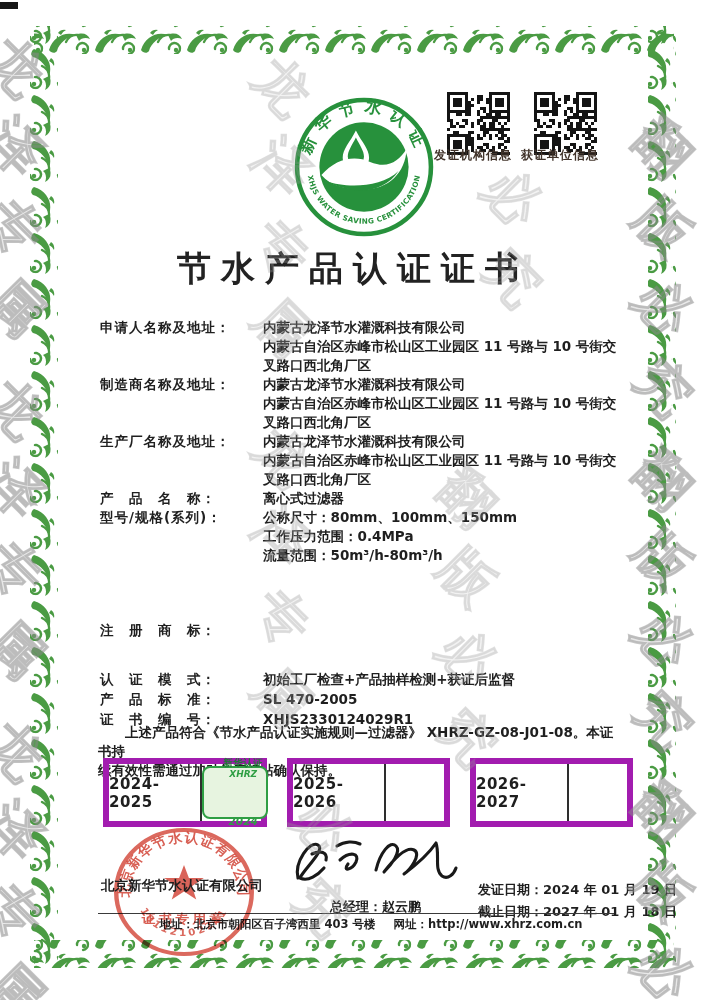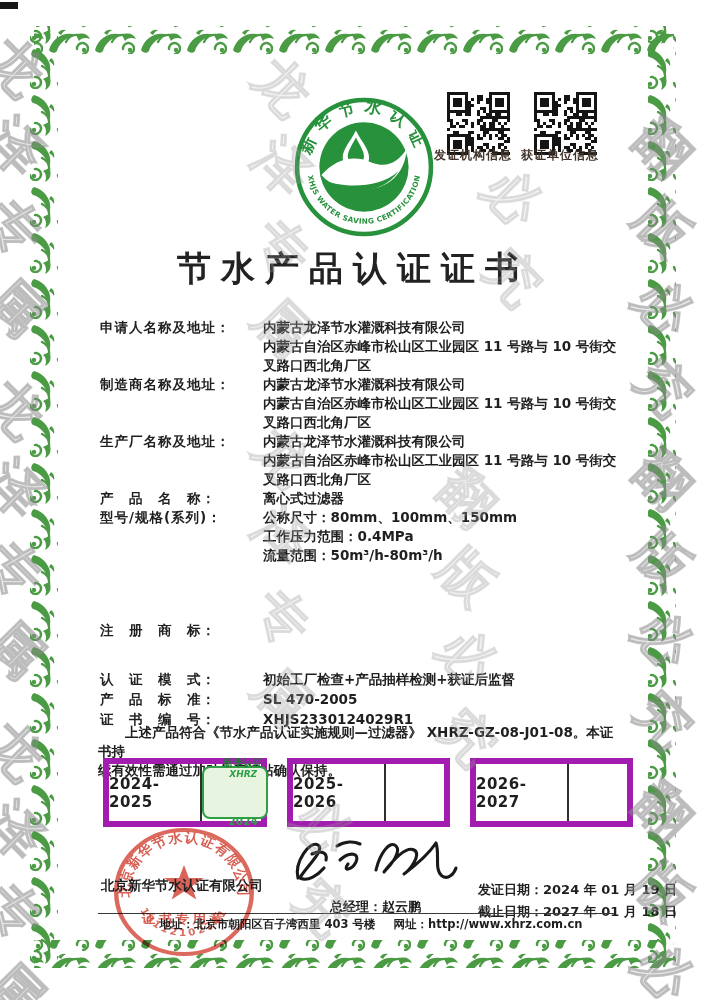--- a/index.html
+++ b/index.html
@@ -37,21 +37,21 @@
   
   .ybox{position:absolute;top:758px;height:57px;border:6px solid #a21caf;display:flex;background:transparent;}
   #ybox1{left:103px;width:152px;} #ybox2{left:287px;width:151px;} #ybox3{left:470px;width:151px;}
   .ycell{display:flex;align-items:center;justify-content:center;}
   .ycell.year{flex:0 0 60%;font-size:15px;font-weight:700;letter-spacing:.5px;border-right:2px solid #2e2e2e;}
   .ycell.slot{flex:1;}
   .sticker{width:46px;height:49px;border:2.5px solid #2f9e44;border-radius:8px;background:#e7f4e0;
            display:flex;flex-direction:column;align-items:center;justify-content:center;line-height:1.2;padding-left:16px;}
   .sticker .s1{font-size:9.5px;font-weight:800;color:#1d7a33;letter-spacing:.5px;}
   .sticker .s2{font-size:9px;font-weight:800;font-style:italic;color:#2f9e44;}
-  .sticker .s3{font-size:10.5px;font-weight:800;color:#2f9e44;margin-top:36px;}
+  .sticker .s3{font-size:10.5px;font-weight:800;font-style:italic;color:#2f9e44;margin-top:36px;}
   
   #stamp{position:absolute;left:102px;top:820px;width:164px;height:150px;mix-blend-mode:multiply;
          opacity:.9;z-index:3;pointer-events:none;}
   #company-print{position:absolute;left:101px;top:877px;font-size:13.5px;font-weight:800;z-index:4;}
   #signature{position:absolute;left:282px;top:824px;z-index:2;}
   #signer{position:absolute;left:330px;top:898px;font-size:13px;font-weight:700;}
   #dates{position:absolute;left:478px;top:879px;font-size:13px;font-weight:700;line-height:22px;}
   #rule{position:absolute;left:98px;top:913px;width:516px;height:1px;background:#3a3a3a;}
   #footer{position:absolute;left:0;right:0;top:917px;text-align:center;font-size:11.5px;font-weight:600;margin-left:36px;}
   #footer .gap{display:inline-block;width:18px;}

